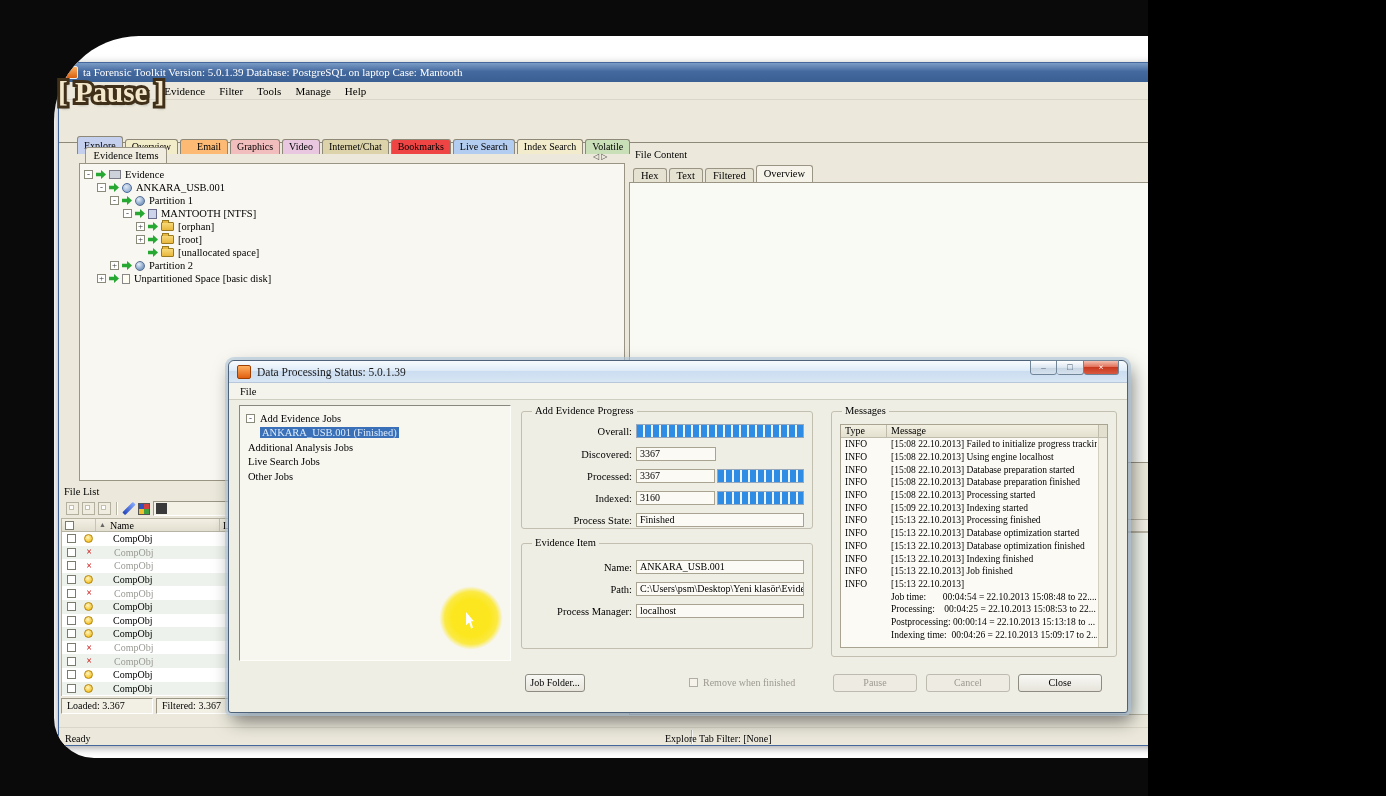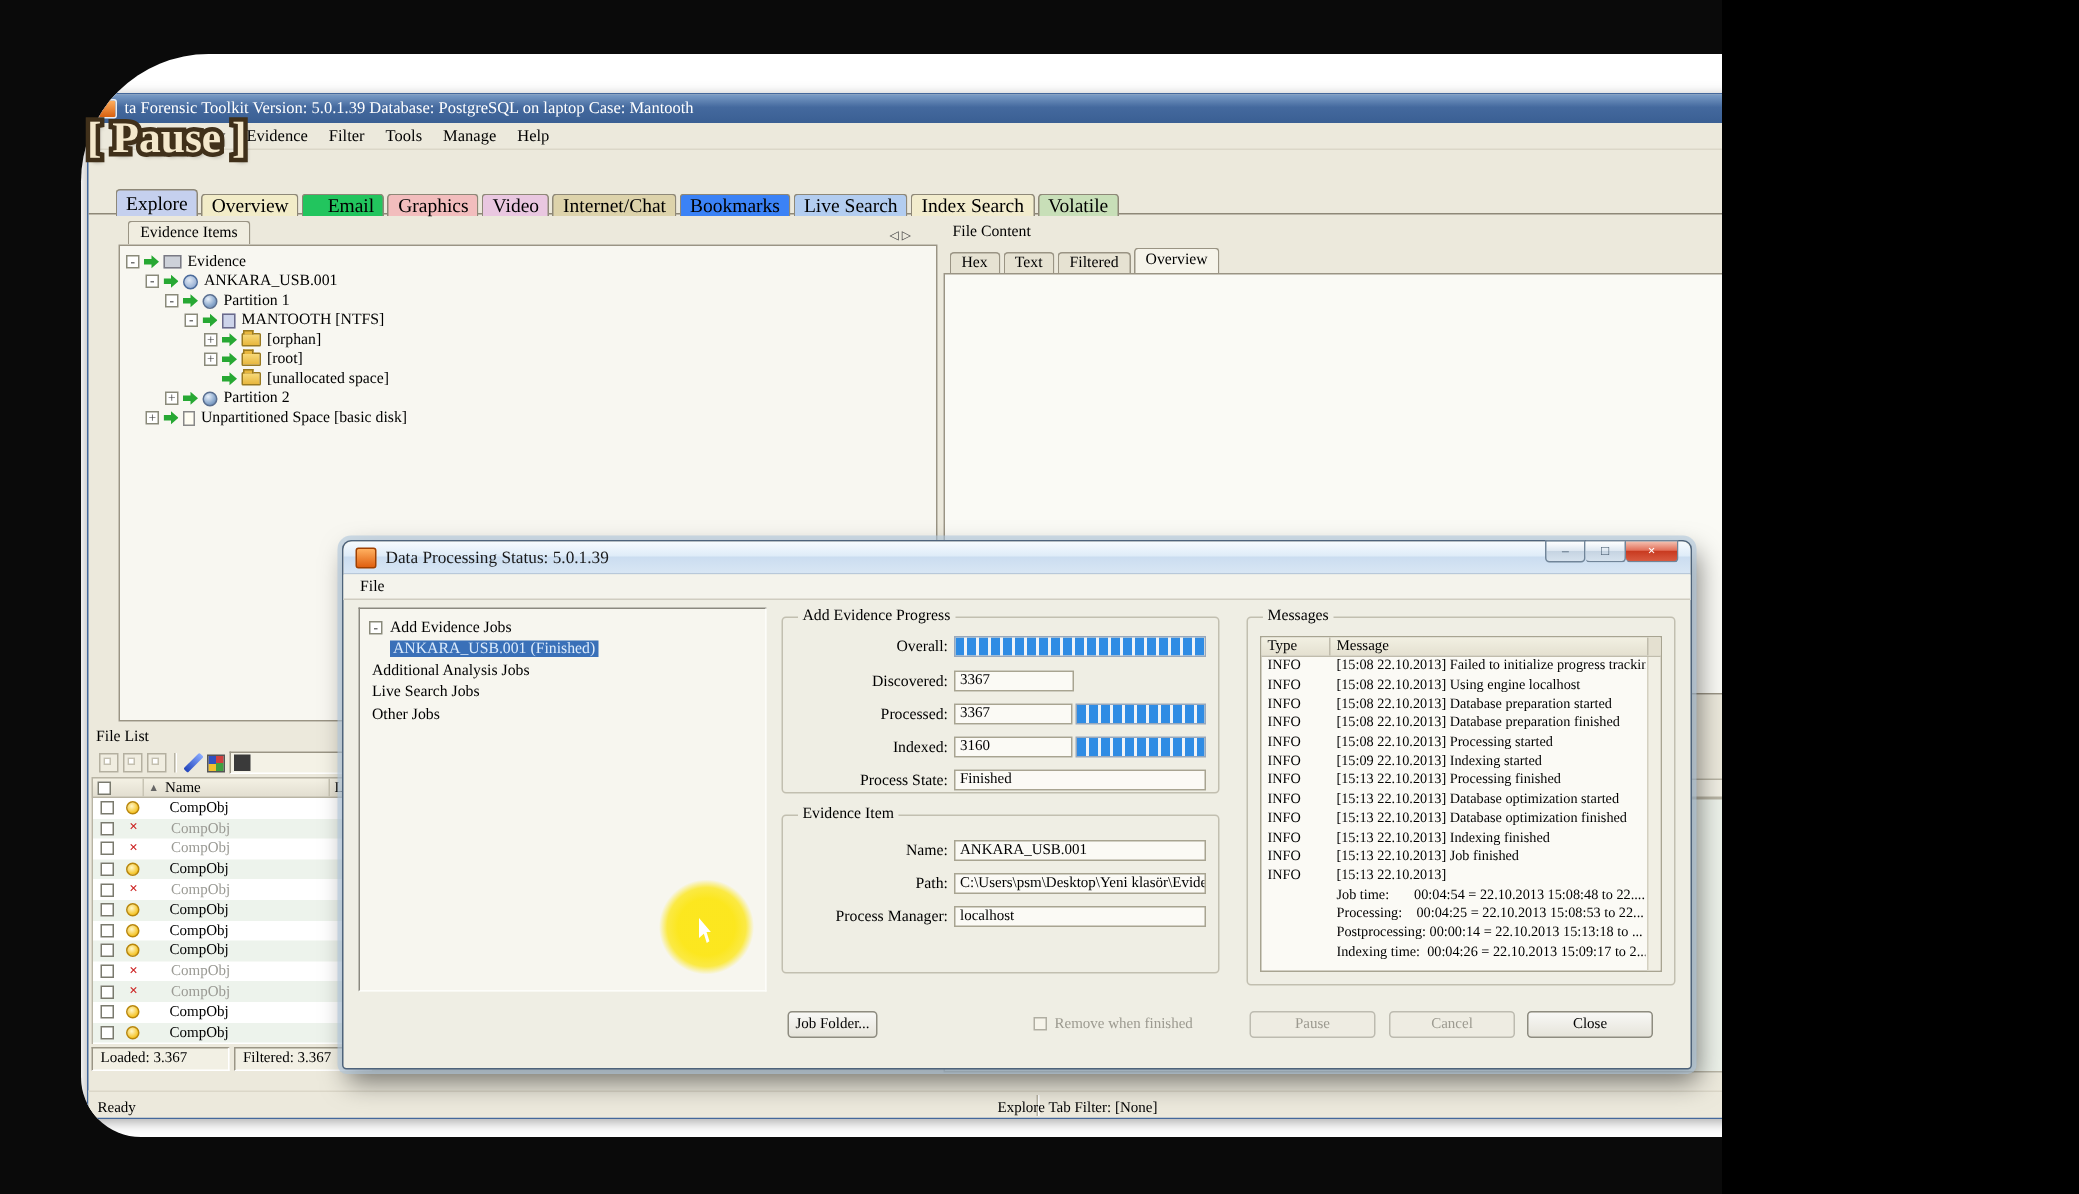--- a/index.html
+++ b/index.html
@@ -27,21 +27,21 @@
   .tsep{position:absolute;left:404px;top:3px;height:17px;width:1px;background:#b8b4a4;box-shadow:1px 0 0 #fff;}
   .iconbox{position:absolute;top:2px;width:20px;height:20px;border:1px solid #9fb2c6;background:#eef4fb;display:flex;align-items:center;justify-content:center;}
   #ibox1{left:412px;} #ibox2{left:436px;}
   .greendoc{width:11px;height:13px;background:#2fae38;border:1px solid #1a7a22;border-radius:1px;position:relative;}
   .greendoc::after{content:"";position:absolute;top:0;right:0;border-top:4px solid #d8efd8;border-left:4px solid transparent;}
   .movei{position:relative;width:14px;height:14px;}
   .movei::before{content:"";position:absolute;left:0;right:0;top:6px;height:2px;background:#2b62c4;}
   .movei::after{content:"";position:absolute;top:0;bottom:0;left:6px;width:2px;background:#2b62c4;}
 
   .tabstrip{position:absolute;left:0;top:61px;right:0;height:19px;border-bottom:1px solid #8e8878;padding-left:18px;display:flex;align-items:flex-end;gap:2px;}
-  .vtab{height:15px;line-height:14px;padding:0 6px;font-size:13px;border:1px solid #8e8878;border-bottom:none;border-radius:3px 3px 0 0;position:relative;top:2px;white-space:nowrap;}
+  .vtab{height:15px;line-height:14px;padding:0 6px;font-size:10px;border:1px solid #8e8878;border-bottom:none;border-radius:3px 3px 0 0;position:relative;top:12px;white-space:nowrap;}
   .vtab.active{height:18px;line-height:17px;}
   .tabscroll{position:absolute;right:8px;bottom:4px;font-size:8px;color:#555;}
   .tabscroll::after{content:"◁ ▷";}
 
   
   .ev-header-tab{position:absolute;left:26px;top:84px;width:82px;height:16px;background:#f0ede0;border:1px solid #9a9484;border-bottom:none;border-radius:3px 3px 0 0;font-size:10.5px;text-align:center;line-height:15px;}
   .ev-arrows{position:absolute;left:534px;top:89px;font-size:8px;color:#444;}
   .ev-arrows::after{content:"◁ ▷";}
   .ev-tree{position:absolute;left:20px;top:100px;width:546px;height:318px;background:#f8f7f1;border:1px solid #9a9484;overflow:hidden;padding-top:4px;}
   .trow{height:13px;display:flex;align-items:center;font-size:10.5px;padding-left:4px;white-space:nowrap;}
@@ -199,25 +199,25 @@
           <span class="menu-item">Filter</span>
           <span class="menu-item">Tools</span>
           <span class="menu-item">Manage</span>
           <span class="menu-item">Help</span>
         </div>
 
 
       <div class="tabstrip">
           <span class="vtab active" style="background: rgb(197, 208, 238);">Explore</span>
           <span class="vtab" style="background: rgb(242, 236, 200);">Overview</span>
-          <span class="vtab" style="background: #22c55e; padding-left: 16px;">Email</span>
+          <span class="vtab" style="background: #fdba74; padding-left: 16px;">Email</span>
           <span class="vtab" style="background: rgb(242, 189, 189);">Graphics</span>
           <span class="vtab" style="background: rgb(233, 199, 224);">Video</span>
           <span class="vtab" style="background: rgb(221, 211, 171);">Internet/Chat</span>
-          <span class="vtab" style="background: #3b82f6;">Bookmarks</span>
+          <span class="vtab" style="background: #ef4444;">Bookmarks</span>
           <span class="vtab" style="background: rgb(179, 205, 240);">Live Search</span>
           <span class="vtab" style="background: rgb(242, 236, 205);">Index Search</span>
           <span class="vtab" style="background: rgb(200, 223, 184);">Volatile</span>
         </div>
       <span class="tabscroll" style="position:absolute;right:10px;top:68px;font-size:8px;color:#555;"></span>
 
       <div class="ev-header-tab">Evidence Items</div>
       <span class="ev-arrows"></span>
       <div class="ev-tree">
           <div class="trow">

